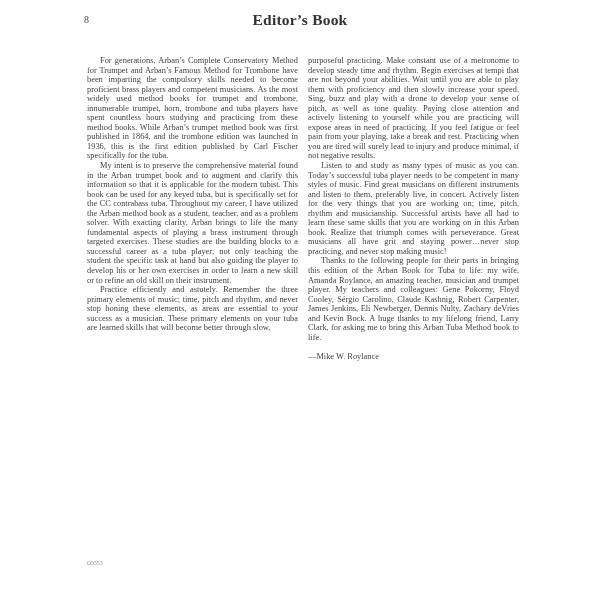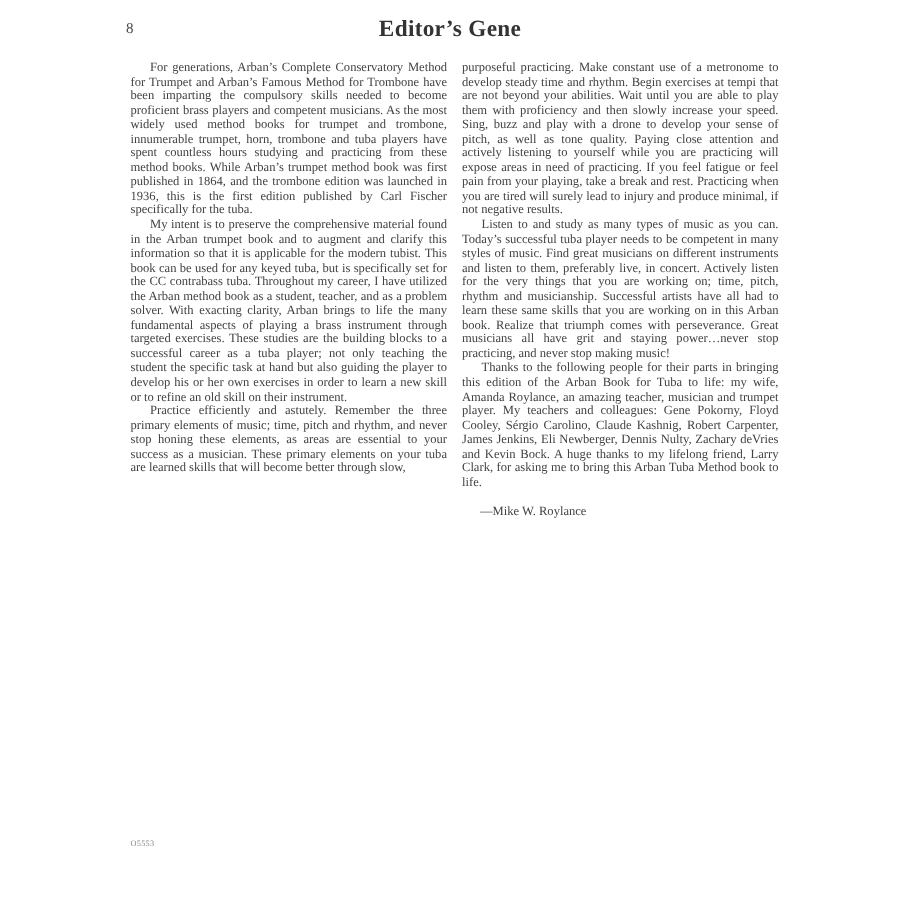--- a/index.html
+++ b/index.html
@@ -29,40 +29,40 @@
     left: 0;
     width: 600px;
     text-align: center;
     font-weight: bold;
     font-size: 15.5px;
     color: #333333;
     letter-spacing: 0.2px;
   }
   .columns {
     position: absolute;
-    top: 40px;
+    top: 56px;
     left: 87px;
     display: flex;
     gap: 10px;
   }
   .col {
     width: 211px;
   }
   .para {
     margin: 0;
     text-align: justify;
     font-size: 8.4px;
     line-height: 9.55px;
     color: #424242;
   }
   .indent {
     text-indent: 13px;
   }
   .signature {
-    margin: 10px 0 0 12px;
+    margin: 10px 0 0 0;
     font-size: 8.4px;
     line-height: 9.55px;
     color: #424242;
     text-align: left;
   }
   .footer-code {
     position: absolute;
     left: 87px;
     top: 560px;
     font-size: 5.5px;
@@ -70,21 +70,21 @@
     letter-spacing: 0.2px;
   }
 </style>
 </head>
 <body>
 
 <div class="page">
 
   <div class="page-number">8</div>
 
-  <div class="page-title">Editor’s Gene</div>
+  <div class="page-title">Editor’s Book</div>
 
   <div class="columns">
 
     <div class="col">
       <p class="para indent">For generations, Arban’s Complete Conservatory Method for Trumpet and Arban’s Famous Method for Trombone have been imparting the compulsory skills needed to become proficient brass players and competent musicians. As the most widely used method books for trumpet and trombone, innumerable trumpet, horn, trombone and tuba players have spent countless hours studying and practicing from these method books. While Arban’s trumpet method book was first published in 1864, and the trombone edition was launched in 1936, this is the first edition published by Carl Fischer specifically for the tuba.</p>
       <p class="para indent">My intent is to preserve the comprehensive material found in the Arban trumpet book and to augment and clarify this information so that it is applicable for the modern tubist. This book can be used for any keyed tuba, but is specifically set for the CC contrabass tuba. Throughout my career, I have utilized the Arban method book as a student, teacher, and as a problem solver. With exacting clarity, Arban brings to life the many fundamental aspects of playing a brass instrument through targeted exercises. These studies are the building blocks to a successful career as a tuba player; not only teaching the student the specific task at hand but also guiding the player to develop his or her own exercises in order to learn a new skill or to refine an old skill on their instrument.</p>
       <p class="para indent">Practice efficiently and astutely. Remember the three primary elements of music; time, pitch and rhythm, and never stop honing these elements, as areas are essential to your success as a musician. These primary elements on your tuba are learned skills that will become better through slow,</p>
     </div>
 
     <div class="col">

